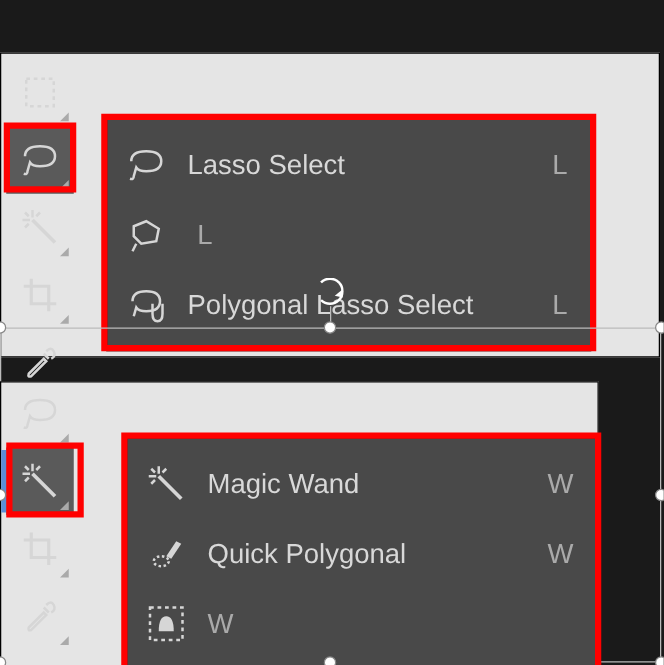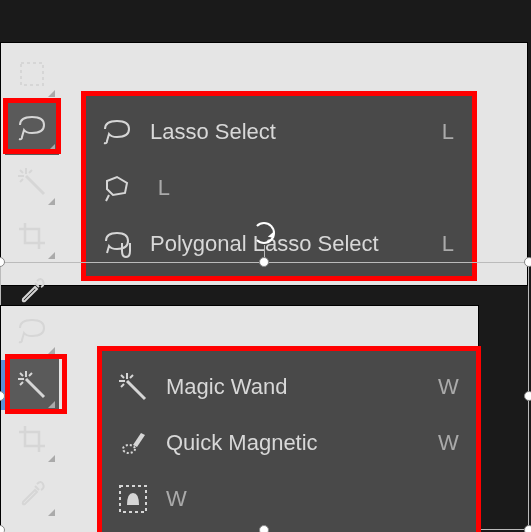--- a/index.html
+++ b/index.html
@@ -302,21 +302,21 @@
       <span class="label">Magic Wand</span>
       <span class="shortcut">W</span>
       </div>
       <div class="flyout-item">
       <span class="icon-cell">
           <svg width="32" height="32" viewBox="0 0 32 32">
             <ellipse cx="12" cy="22" rx="6" ry="4" fill="none" stroke="#d6d6d6" stroke-width="2" stroke-dasharray="2,2"></ellipse>
             <path d="M16 18 L24 6 L28 8 L20 20" fill="#d6d6d6"></path>
           </svg>
         </span>
-      <span class="label">Quick Magnetic</span>
+      <span class="label">Quick Polygonal</span>
       <span class="shortcut">W</span>
       </div>
       <div class="flyout-item">
       <span class="icon-cell">
           <svg width="32" height="32" viewBox="0 0 32 32">
             <rect x="3" y="3" width="26" height="26" fill="none" stroke="#d6d6d6" stroke-width="2" stroke-dasharray="3,3"></rect>
             <path d="M10 22 Q10 10 16 10 Q22 10 22 22 Z" fill="#d6d6d6"></path>
           </svg>
         </span>
       <span class="shortcut">W</span>

